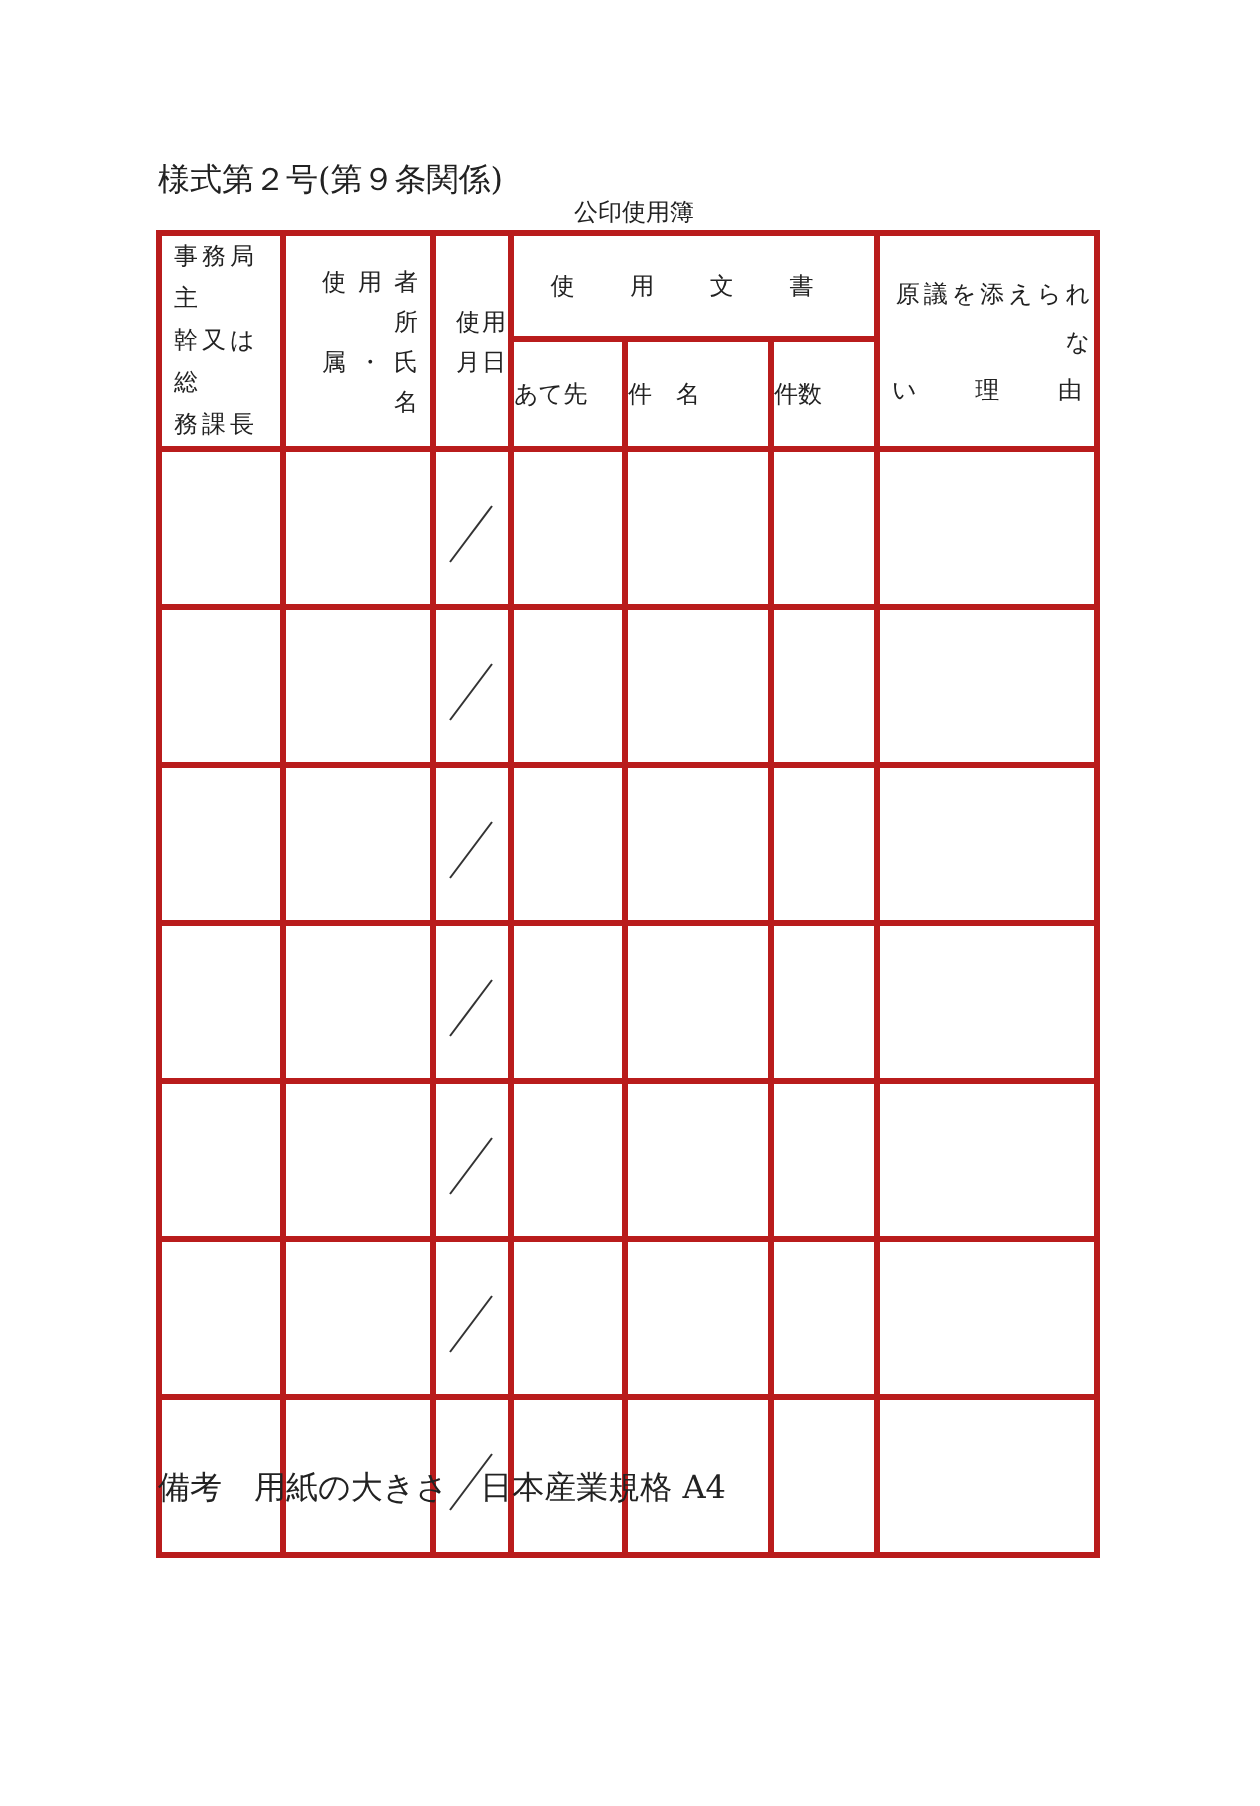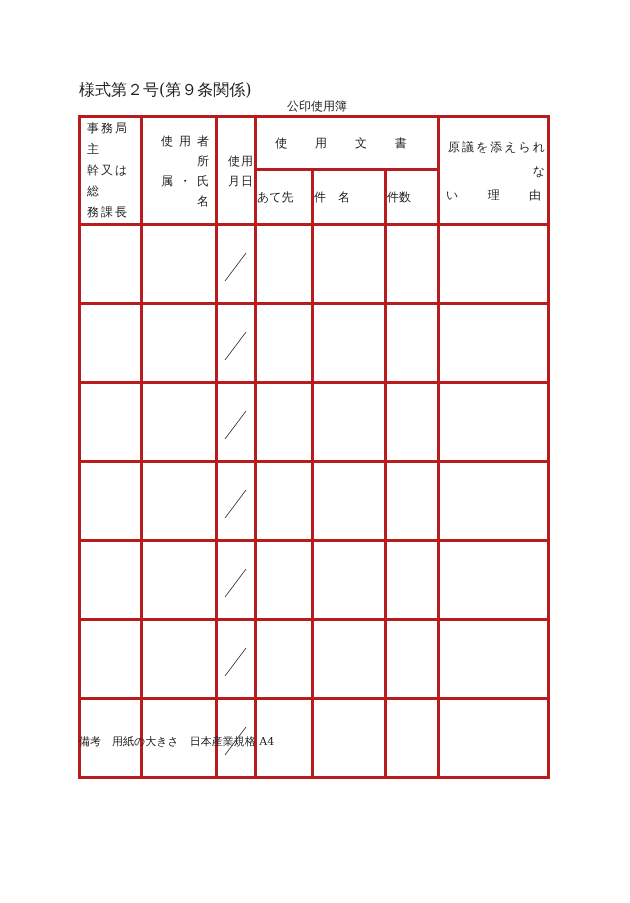--- a/index.html
+++ b/index.html
@@ -16,21 +16,21 @@
     .c4 { width: 57px; } .c5 { width: 73px; } .c6 { width: 53px; } .c7 { width: 110px; }
     .h-admin { text-align: left; padding-left: 6px !important; line-height: 21px; letter-spacing: 2px; }
     .h-user { text-align: right; padding-left: 6px !important; line-height: 20px; letter-spacing: 6px; }
     .h-date { text-align: right; padding-left: 6px !important; line-height: 20px; letter-spacing: 1px; }
     .h-docs { text-align: center; letter-spacing: 12px; }
     .h-sub { text-align: left; }
     .h-reason { text-align: right; padding-left: 6px !important; line-height: 24px; margin-left: 33px; }
     .h-reason .l1 { letter-spacing: 2px; display: block; }
     .h-reason .l2 { display: flex; justify-content: space-between; padding-right: 6px; }
     .slash { display: block; width: 36px; height: 76px; }
-    .note { position: absolute; left: 79px; top: 734px; font-size: 11px; white-space: pre; }
+    .note { position: absolute; left: 79px; top: 734px; font-size: 16px; white-space: pre; }
   </style>
 </head>
 <body>
 
 <div class="form-no">様式第２号(第９条関係)</div>
 <div class="title">公印使用簿</div>
 
 <table class="ledger">
   <colgroup>
     <col class="c1">

